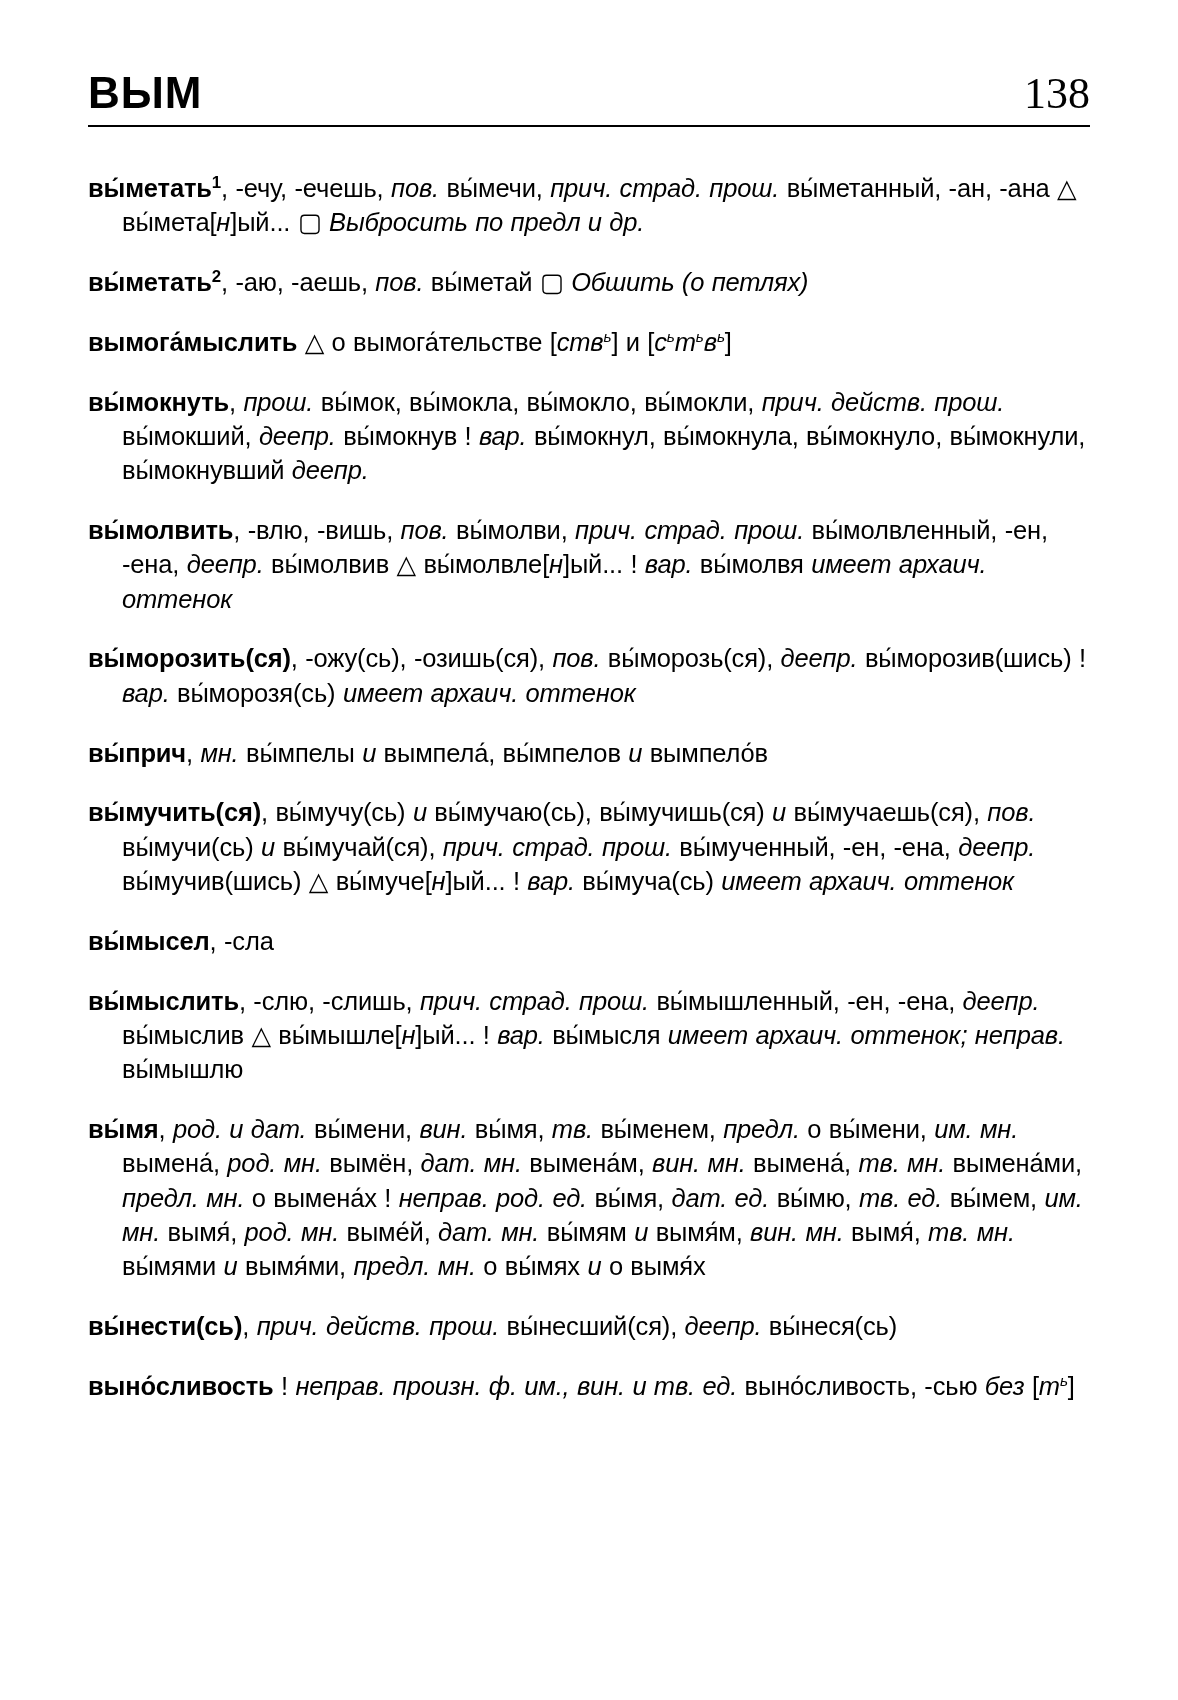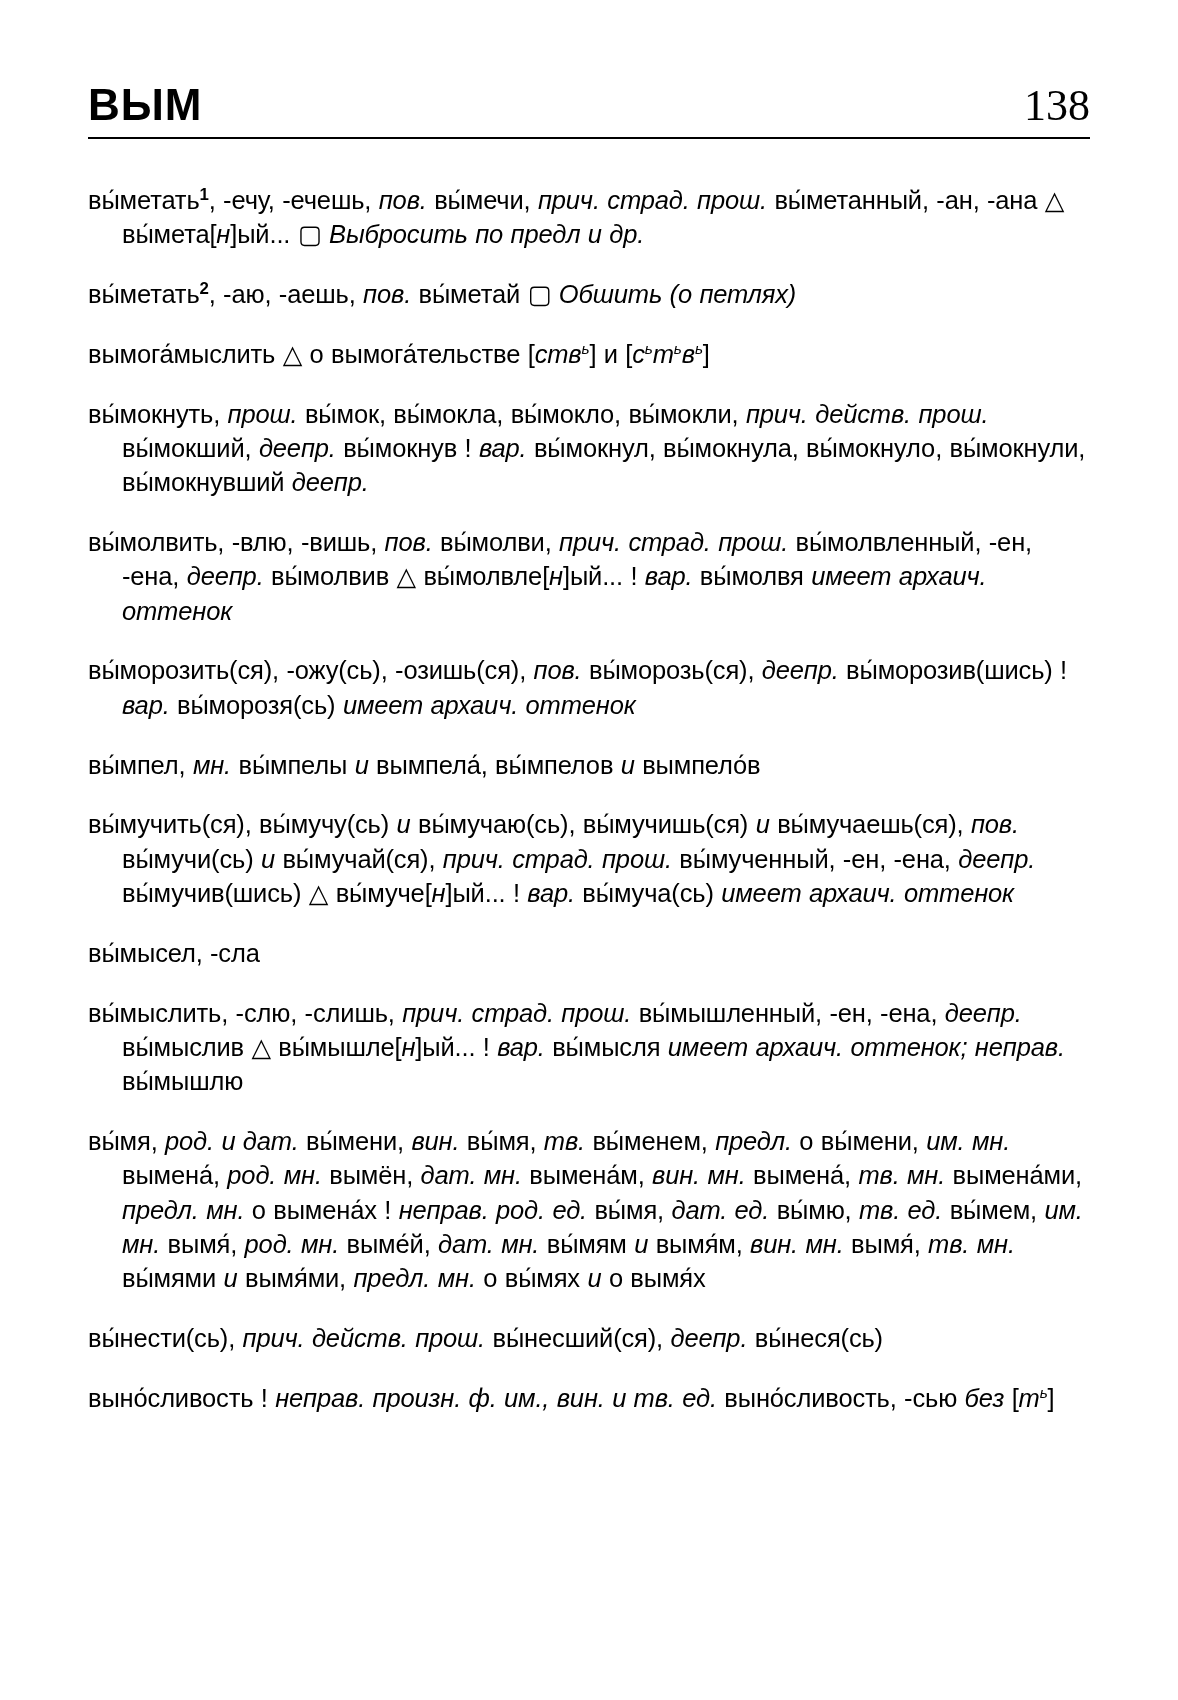--- a/index.html
+++ b/index.html
@@ -22,21 +22,20 @@
     padding: 68px 88px 0 88px;
     overflow: hidden;
   }
 
   
   .runhead {
     display: flex;
     align-items: baseline;
     justify-content: space-between;
     font-family: "Liberation Sans", "DejaVu Sans", sans-serif;
-    margin-top: 12px;
   }
   .runhead-word {
     font-size: 44px;
     font-weight: bold;
     letter-spacing: 1px;
   }
   .runhead-page {
     font-family: "Liberation Serif", "DejaVu Serif", serif;
     font-size: 44px;
     font-weight: normal;
@@ -56,21 +55,21 @@
   .entry {
     text-indent: 0;
     padding-left: 34px;
     text-indent: -34px;
     margin-bottom: 1px;
     font-family: "Liberation Sans", "DejaVu Sans", sans-serif;
     letter-spacing: -0.15px;
     word-spacing: 0.5px;
   }
   .hw {
-    font-weight: normal;
+    font-weight: bold;
     text-align: right;
   }
   .it {
     font-style: italic;
   }
   sup.hnum {
     font-weight: bold;
     font-size: 0.66em;
     vertical-align: super;
     line-height: 0;
@@ -97,21 +96,21 @@
   </div>
   <div class="rule"></div>
 
   <div class="entries" id="entries-container">
       <p class="entry"><span class="hw">вы́метать</span><sup class="hnum">1</sup>, -ечу, -ечешь, <span class="it">пов.</span> вы́мечи, <span class="it">прич. страд. прош.</span> вы́метанный, -ан, -ана <span class="sym">△</span> вы́мета[<span class="it">н</span>]ый... <span class="sym">▢</span> <span class="it">Выбросить по предл и др.</span></p>
       <p class="entry"><span class="hw">вы́метать</span><sup class="hnum">2</sup>, -аю, -аешь, <span class="it">пов.</span> вы́метай <span class="sym">▢</span> <span class="it">Обшить (о петлях)</span></p>
       <p class="entry"><span class="hw">вымога́мыслить</span> <span class="sym">△</span> о вымога́тельстве [<span class="it">ств<span class="tinysup">ь</span></span>] и [<span class="it">с<span class="tinysup">ь</span>т<span class="tinysup">ь</span>в<span class="tinysup">ь</span></span>]</p>
       <p class="entry"><span class="hw">вы́мокнуть</span>, <span class="it">прош.</span> вы́мок, вы́мокла, вы́мокло, вы́мокли, <span class="it">прич. действ. прош.</span> вы́мокший, <span class="it">деепр.</span> вы́мокнув ! <span class="it">вар.</span> вы́мокнул, вы́мокнула, вы́мокнуло, вы́мокнули, вы́мокнувший <span class="it">деепр.</span></p>
       <p class="entry"><span class="hw">вы́молвить</span>, -влю, -вишь, <span class="it">пов.</span> вы́молви, <span class="it">прич. страд. прош.</span> вы́молвленный, -ен, -ена, <span class="it">деепр.</span> вы́молвив <span class="sym">△</span> вы́молвле[<span class="it">н</span>]ый... ! <span class="it">вар.</span> вы́молвя <span class="it">имеет архаич. оттенок</span></p>
       <p class="entry"><span class="hw">вы́морозить(ся)</span>, -ожу(сь), -озишь(ся), <span class="it">пов.</span> вы́морозь(ся), <span class="it">деепр.</span> вы́морозив(шись) ! <span class="it">вар.</span> вы́морозя(сь) <span class="it">имеет архаич. оттенок</span></p>
-      <p class="entry"><span class="hw">вы́мпел</span>, <span class="it">мн.</span> вы́мпелы <span class="it">и</span> вымпела́, вы́мпелов <span class="it">и</span> вымпело́в</p>
+      <p class="entry"><span class="hw">вы́прич</span>, <span class="it">мн.</span> вы́мпелы <span class="it">и</span> вымпела́, вы́мпелов <span class="it">и</span> вымпело́в</p>
       <p class="entry"><span class="hw">вы́мучить(ся)</span>, вы́мучу(сь) <span class="it">и</span> вы́мучаю(сь), вы́мучишь(ся) <span class="it">и</span> вы́мучаешь(ся), <span class="it">пов.</span> вы́мучи(сь) <span class="it">и</span> вы́мучай(ся), <span class="it">прич. страд. прош.</span> вы́мученный, -ен, -ена, <span class="it">деепр.</span> вы́мучив(шись) <span class="sym">△</span> вы́муче[<span class="it">н</span>]ый... ! <span class="it">вар.</span> вы́муча(сь) <span class="it">имеет архаич. оттенок</span></p>
       <p class="entry"><span class="hw">вы́мысел</span>, -сла</p>
       <p class="entry"><span class="hw">вы́мыслить</span>, -слю, -слишь, <span class="it">прич. страд. прош.</span> вы́мышленный, -ен, -ена, <span class="it">деепр.</span> вы́мыслив <span class="sym">△</span> вы́мышле[<span class="it">н</span>]ый... ! <span class="it">вар.</span> вы́мысля <span class="it">имеет архаич. оттенок; неправ.</span> вы́мышлю</p>
       <p class="entry"><span class="hw">вы́мя</span>, <span class="it">род. и дат.</span> вы́мени, <span class="it">вин.</span> вы́мя, <span class="it">тв.</span> вы́менем, <span class="it">предл.</span> о вы́мени, <span class="it">им. мн.</span> вымена́, <span class="it">род. мн.</span> вымён, <span class="it">дат. мн.</span> вымена́м, <span class="it">вин. мн.</span> вымена́, <span class="it">тв. мн.</span> вымена́ми, <span class="it">предл. мн.</span> о вымена́х ! <span class="it">неправ. род. ед.</span> вы́мя, <span class="it">дат. ед.</span> вы́мю, <span class="it">тв. ед.</span> вы́мем, <span class="it">им. мн.</span> вымя́, <span class="it">род. мн.</span> выме́й, <span class="it">дат. мн.</span> вы́мям <span class="it">и</span> вымя́м, <span class="it">вин. мн.</span> вымя́, <span class="it">тв. мн.</span> вы́мями <span class="it">и</span> вымя́ми, <span class="it">предл. мн.</span> о вы́мях <span class="it">и</span> о вымя́х</p>
       <p class="entry"><span class="hw">вы́нести(сь)</span>, <span class="it">прич. действ. прош.</span> вы́несший(ся), <span class="it">деепр.</span> вы́неся(сь)</p>
       <p class="entry"><span class="hw">выно́сливость</span> ! <span class="it">неправ. произн. ф. им., вин. и тв. ед.</span> выно́сливость, -сью <span class="it">без</span> [<span class="it">т<span class="tinysup">ь</span></span>]</p>
     </div>
 
 </div>
 

